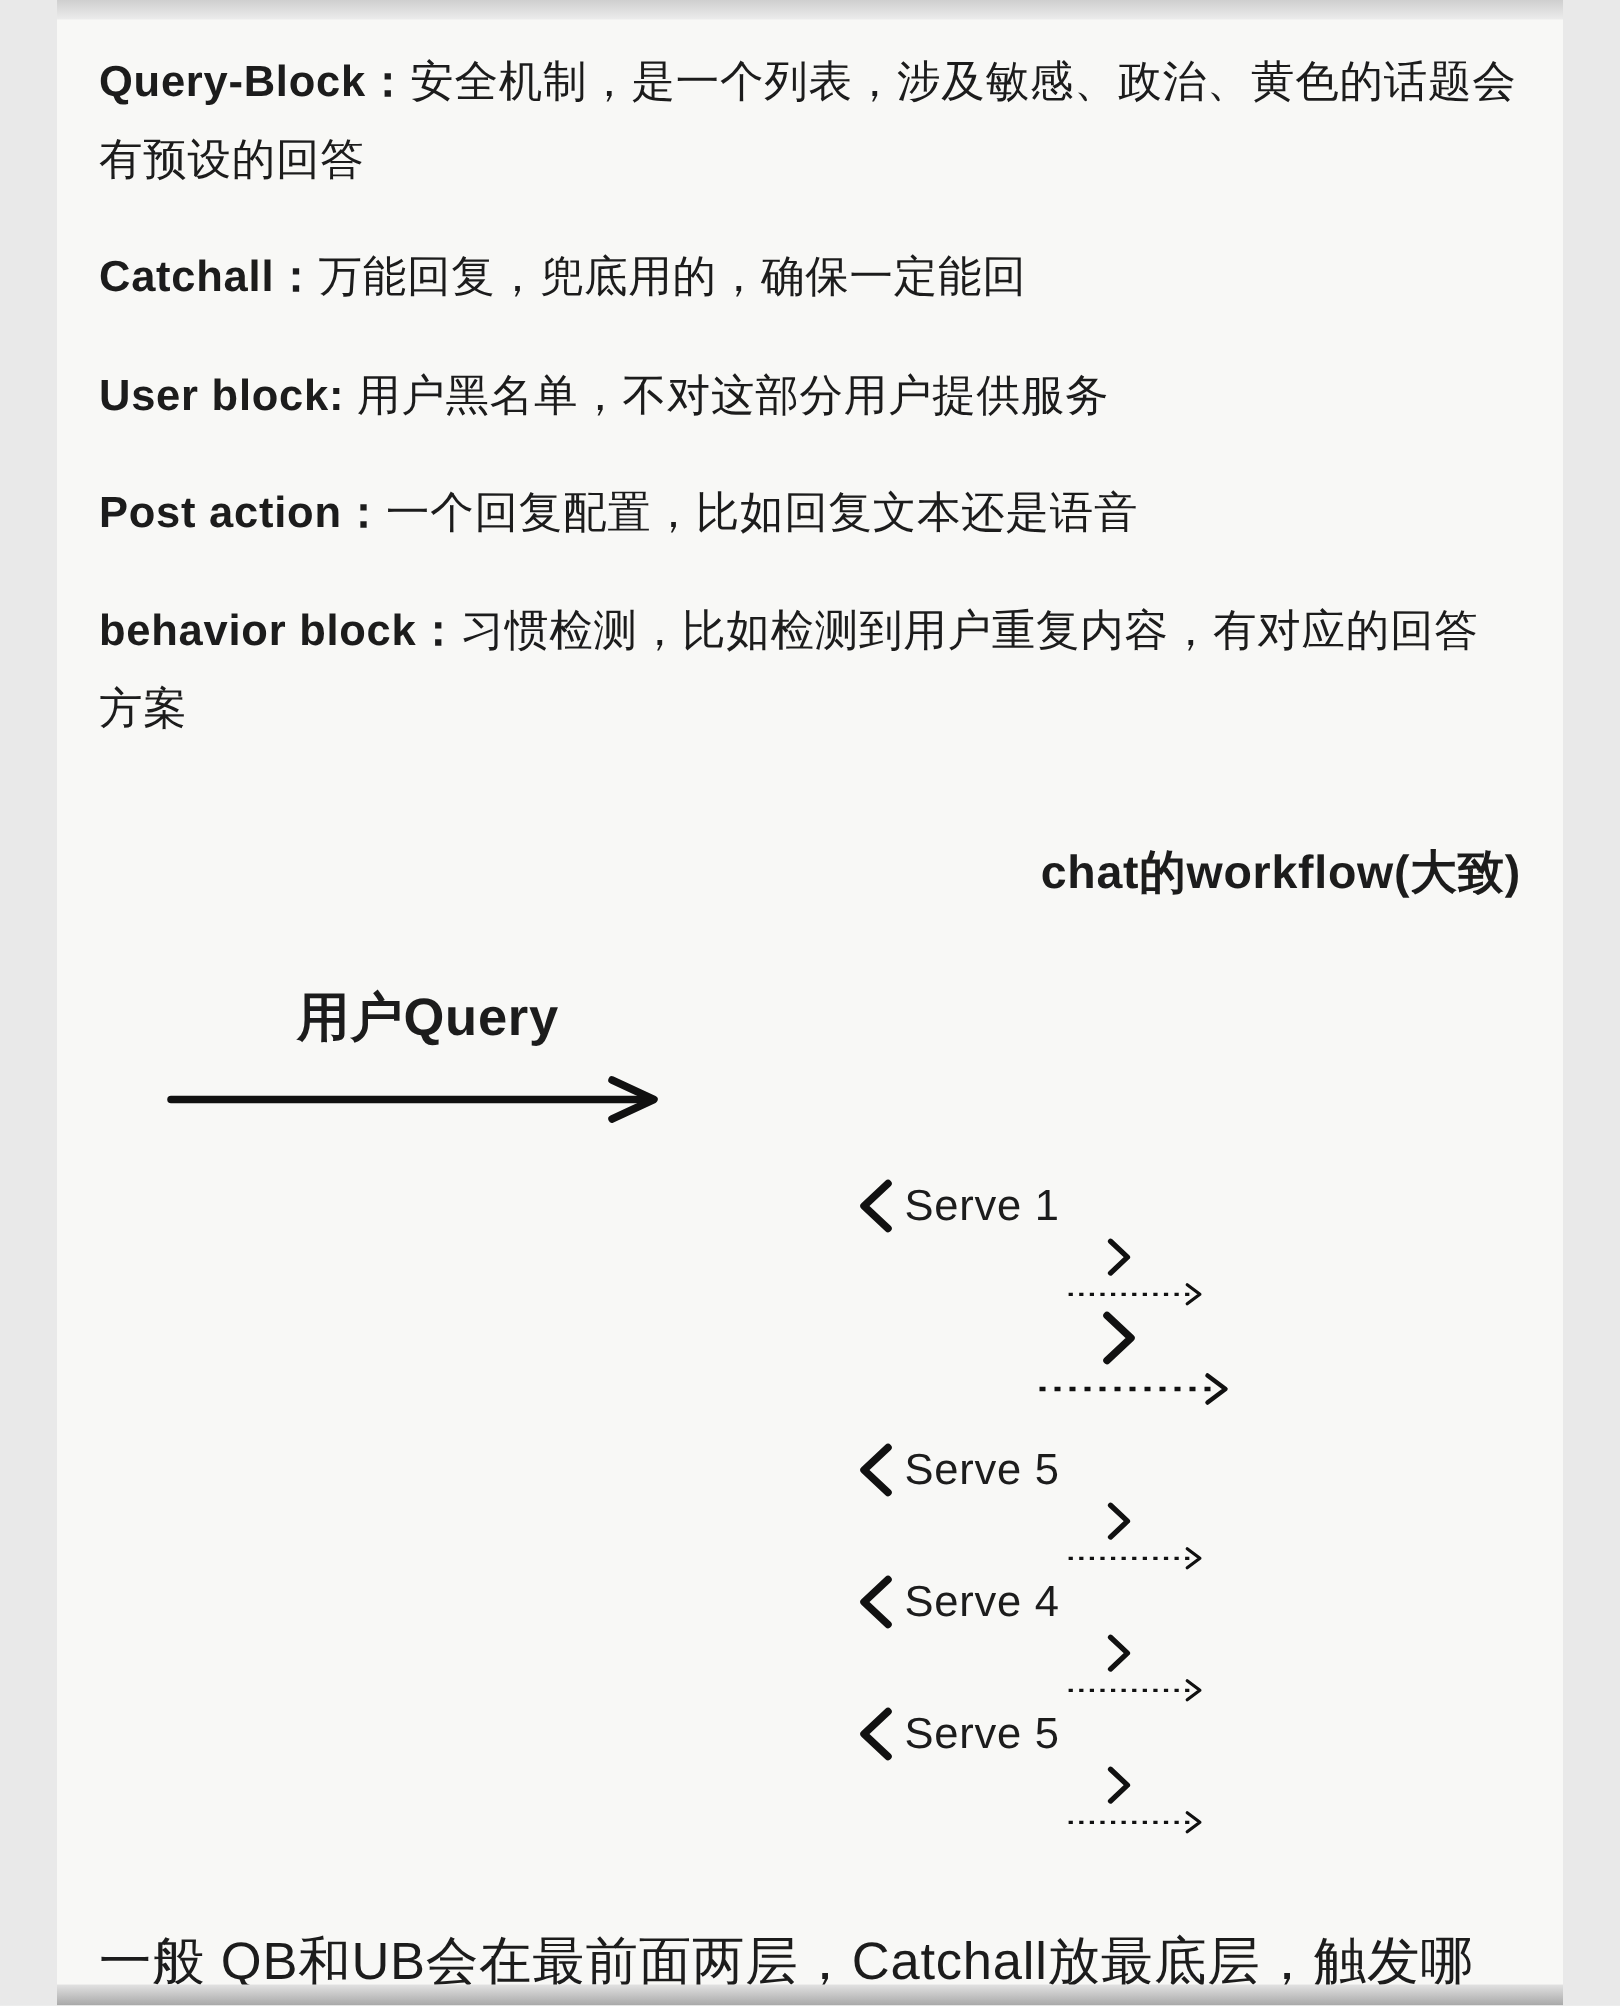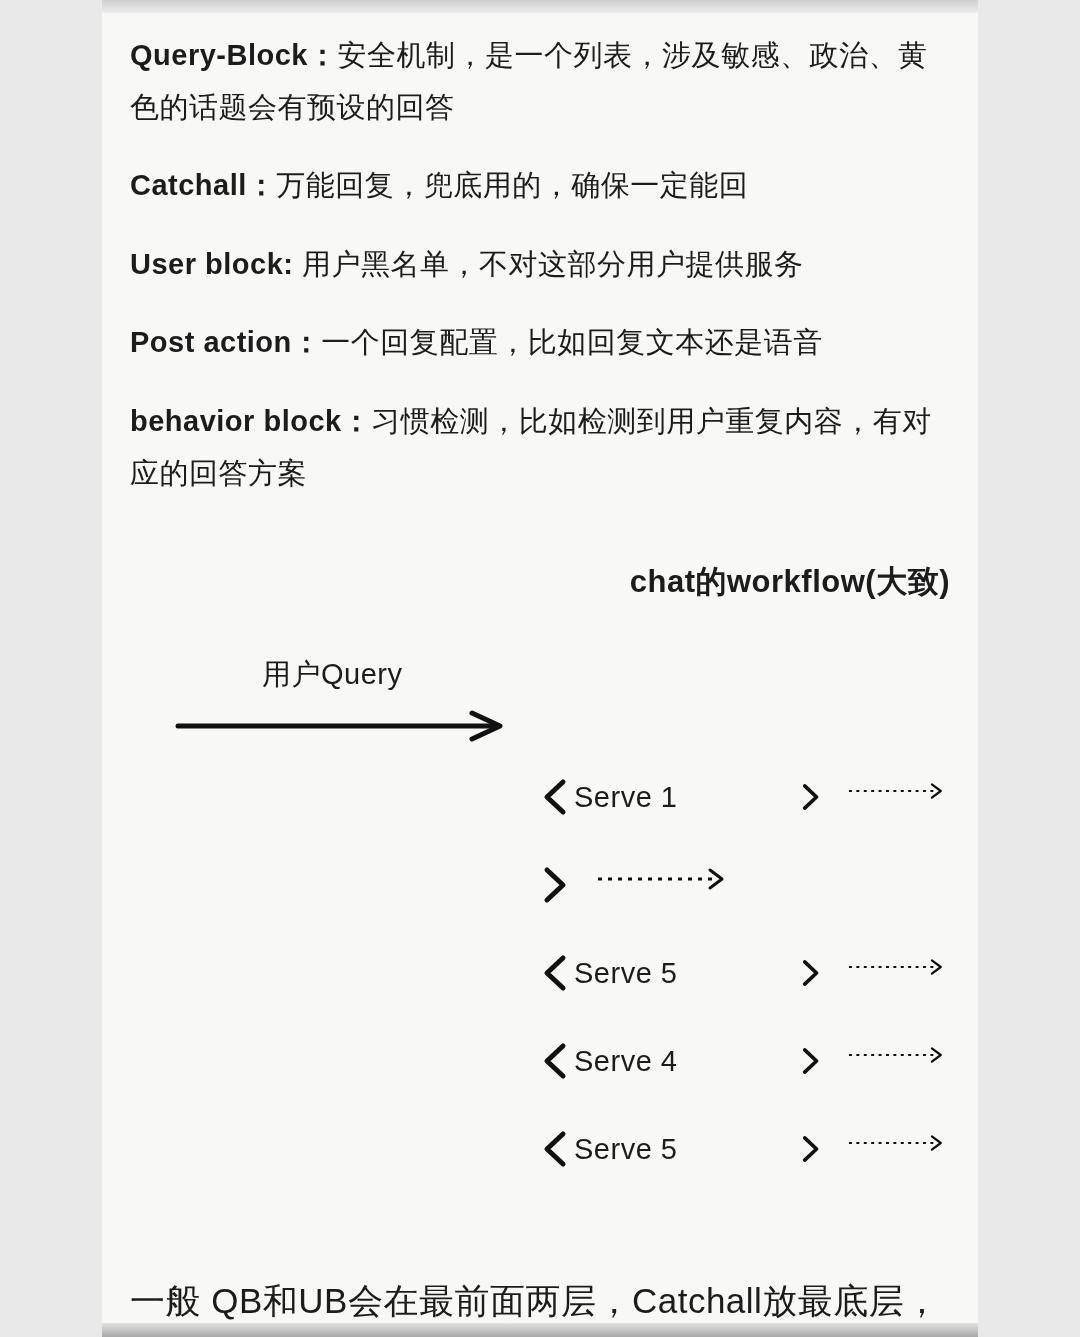--- a/index.html
+++ b/index.html
@@ -3,21 +3,21 @@
 <meta charset="utf-8">
 <style>
   html, body {
     margin: 0;
     padding: 0;
     background: #e9e9e9;
     font-family: "Liberation Sans", "DejaVu Sans", sans-serif;
   }
   .page {
     position: relative;
-    width: 876px;
+    width: 1004px;
     height: 1337px;
     margin: 0 auto;
     background: #f8f8f6;
     color: #1c1c1c;
     overflow: hidden;
     box-sizing: border-box;
   }
   .edge-strip-top {
     position: absolute;
     top: 0; left: 0; right: 0;
@@ -50,35 +50,37 @@
     font-weight: 700;
     letter-spacing: 0.5px;
     text-align: right;
   }
   .diagram {
     position: relative;
     margin-top: 52px;
   }
   .query-label {
     margin-left: 132px;
-    font-size: 29px;
-    letter-spacing: 0.5px;
+    font-size: 35px;
+    letter-spacing: 0.5px;
+    font-weight: bold;
   }
   .long-arrow {
     margin: 14px 0 0 44px;
     display: block;
   }
   .serve-list {
     margin-left: 412px;
     margin-top: 34px;
   }
   .serve-row {
     display: flex;
-    align-items: flex-start;
+    align-items: center;
     height: 88px;
+    flex-direction: column;
   }
   .serve-left {
     display: flex;
     align-items: center;
     width: 350px;
   }
   .serve-label {
     margin-left: 6px;
     font-size: 29px;
     letter-spacing: 0.5px;

